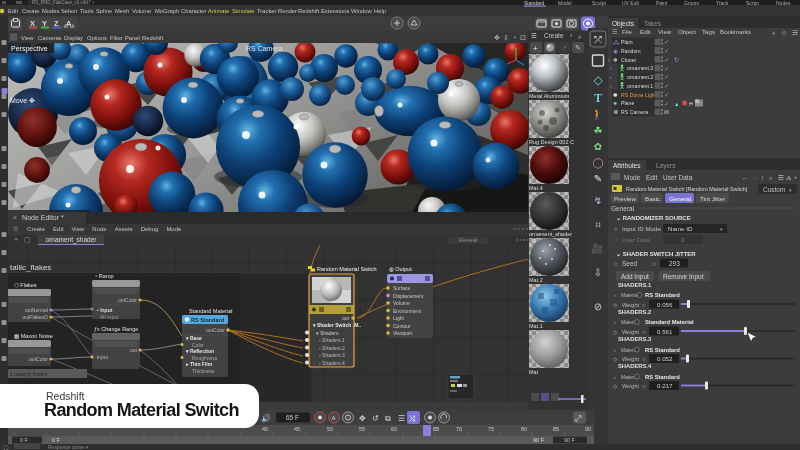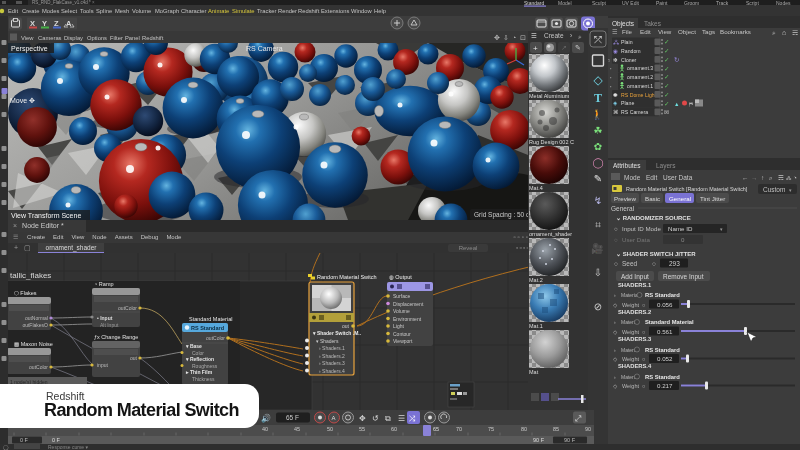--- a/index.html
+++ b/index.html
@@ -368,21 +368,21 @@
       <text x="238" y="7.5" fill="#e8e8e8">RS Camera</text>
       <text x="2" y="60" fill="#f0f0f0">Move ✥</text>
       <rect x="0" y="167" width="82" height="10" fill="#1d1d1d" opacity="0.8"></rect>
       <text x="3" y="174.5">View Transform Scene</text>
       <rect x="462" y="166" width="58" height="11" rx="2" fill="#1d1d1d" opacity="0.85"></rect>
       <text x="466" y="174" font-size="6.5" fill="#cccccc">Grid Spacing : 50 cm</text>
     </g>
   </svg>
   </div>
 
-  <div id="nodeed" class="abs" style="left:8px;top:220px;width:586px;height:190px;background:#f97316;overflow:hidden;">
+  <div id="nodeed" class="abs" style="left:8px;top:212px;width:586px;height:190px;background:#f97316;overflow:hidden;">
 
     <div class="abs" style="left:0;top:0;width:586px;height:12px;background:#2a2a2a;">
       <div class="abs" style="left:0;top:0;width:78px;height:12px;background:#383838;color:#cccccc;font-size:7px;line-height:12px;"><span style="margin-left:5px;color:#999;">×</span><span style="margin-left:5px;">Node Editor *</span></div>
     </div>
 
     <div class="abs" style="left:0;top:12px;width:586px;height:11px;background:#373737;color:#c4c4c4;font-size:6px;line-height:11px;">
       <span style="margin-left:5px;color:#999;">☰</span>
       <span style="margin-left:7px;">Create</span><span style="margin-left:8px;">Edit</span><span style="margin-left:8px;">View</span><span style="margin-left:8px;">Node</span><span style="margin-left:8px;">Assets</span><span style="margin-left:8px;">Debug</span><span style="margin-left:8px;">Mode</span>
       <span class="abs" style="right:64px;top:0;color:#999;letter-spacing:2px;">▫▫▫▫</span>
     </div>

